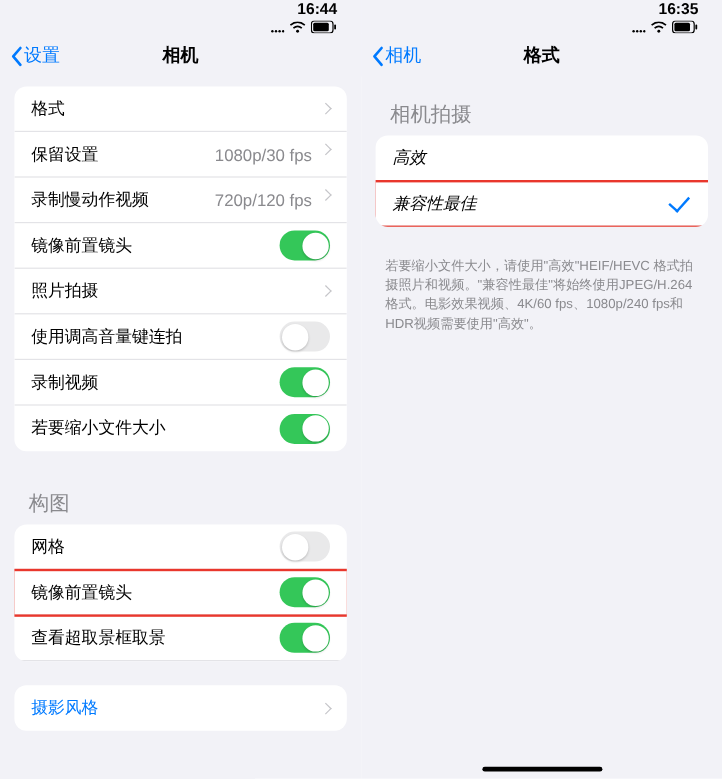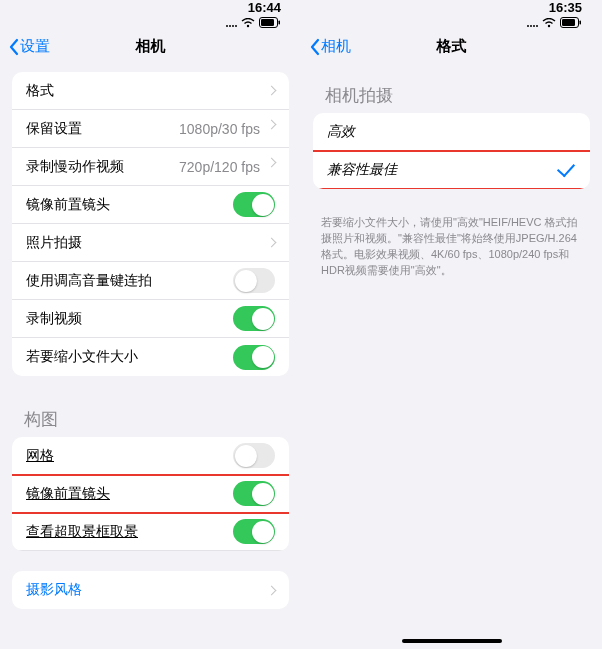--- a/index.html
+++ b/index.html
@@ -217,21 +217,21 @@
       </div>
       <div class="row">
         <span class="row-label">若要缩小文件大小</span>
         <div class="switch on">
             <div class="knob"></div>
           </div>
       </div>
     </div>
 
     <div class="section-header">构图</div>
-    <div class="group" style="position:relative;text-decoration:underline;">
+    <div class="group" style="position:relative;">
       <div class="row">
         <span class="row-label">网格</span>
         <div class="switch off">
             <div class="knob"></div>
           </div>
       </div>
       <div class="row">
         <span class="row-label">镜像前置镜头</span>
         <div class="switch on">
             <div class="knob"></div>

